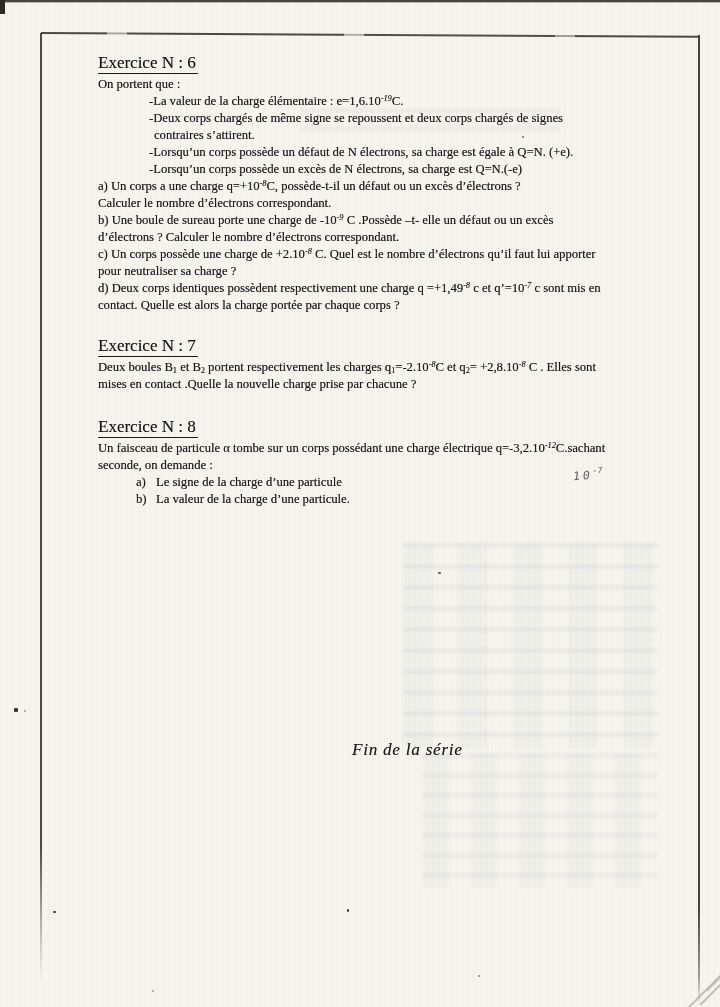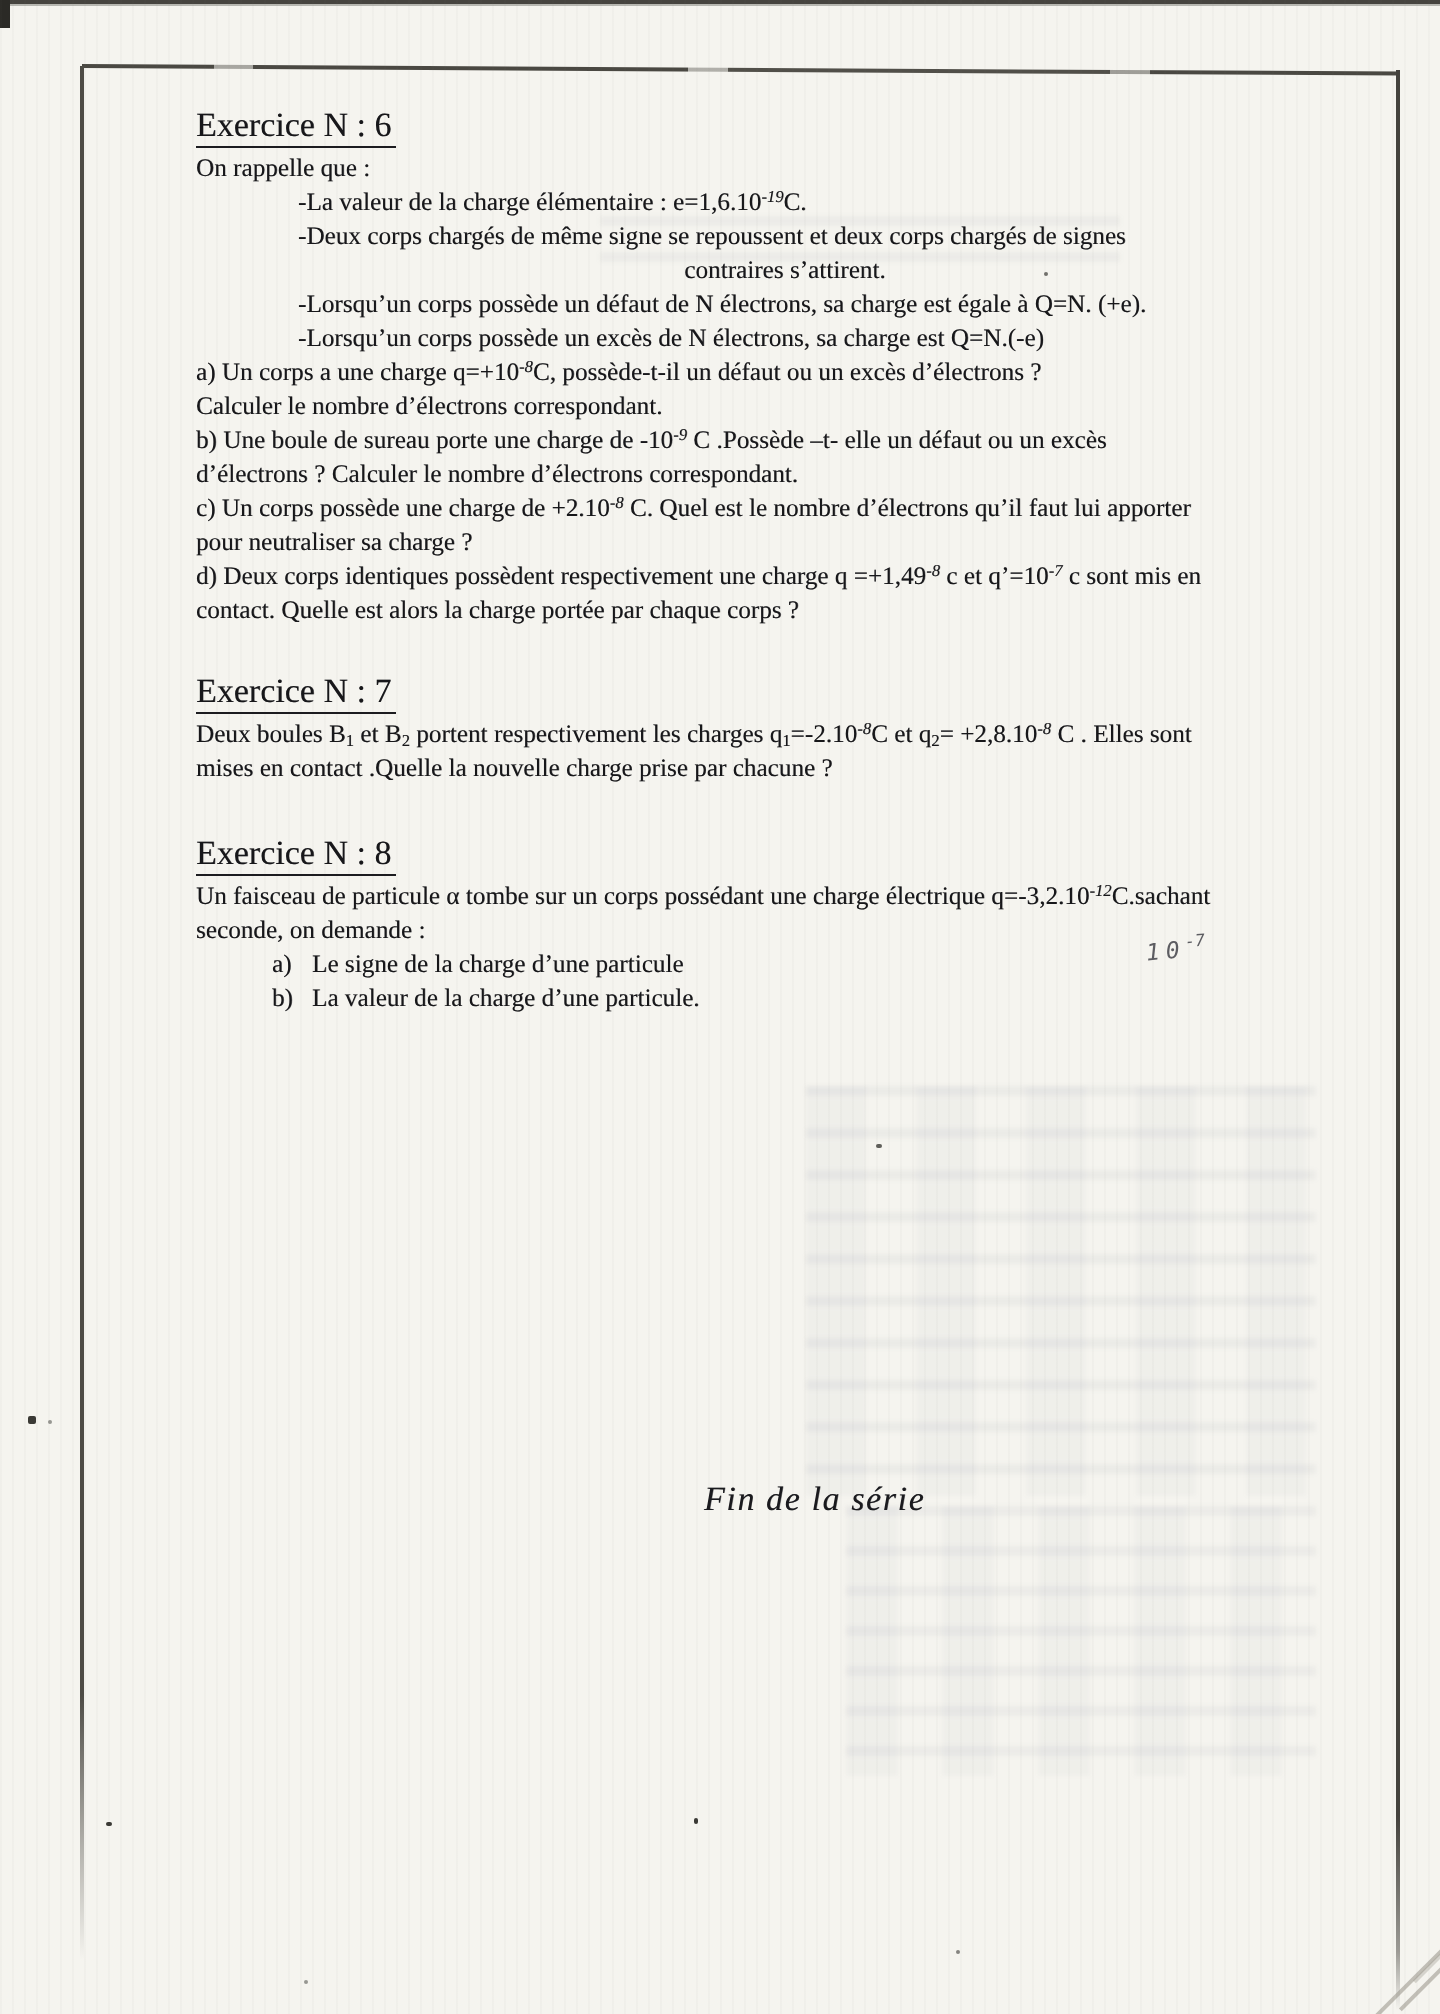--- a/index.html
+++ b/index.html
@@ -35,21 +35,21 @@
   .content{
     position:absolute;left:41px;top:33px;width:620px;box-sizing:border-box;
     padding:20px 30px 0 57px;z-index:6;
     color:#17171a;font-size:12.6px;line-height:17px;
     text-shadow:0.2px 0.2px 0.3px rgba(25,25,30,0.5);
   }
   .ln{white-space:nowrap;}
   .hd{margin:0 0 2px 0;font-size:17px;line-height:19px;white-space:nowrap;}
   .hd .u{display:inline-block;border-bottom:1.4px solid #1c1c20;padding:0 2px 1px 0;}
   .indent{margin-left:51px;}
-  .indent .cont{margin-left:5px;text-align:center;}
+  .indent .cont{margin-left:5px;}
   .ex7{margin-top:22px;}
   .ex8{margin-top:24px;}
   .ablist{margin-left:38px;}
   .ablist .lbl{display:inline-block;width:20px;}
   sup{font-size:0.66em;line-height:0;position:relative;top:-0.45em;vertical-align:baseline;font-style:italic;}
   sub{font-size:0.66em;line-height:0;position:relative;top:0.28em;vertical-align:baseline;}
   
   .handwrite{
     position:absolute;left:573px;top:468px;z-index:6;
     font-family:"DejaVu Sans Mono", monospace;font-size:11.5px;color:rgba(55,55,62,0.8);
@@ -102,21 +102,21 @@
   <div class="ghost g2"></div>
 
   <div class="frame-top"></div>
   <div class="frame-left"></div>
   <div class="frame-right"></div>
 
   <div class="content">
 
     <div class="ex6">
       <div class="hd"><span class="u">Exercice N : 6</span></div>
-      <div class="ln">On rappelle que :</div>
+      <div class="ln">On portent que :</div>
       <div class="indent">
         <div class="ln"><span>-La valeur de la charge élémentaire : e=1,6.10</span><sup>-19</sup><span>C.</span></div>
         <div class="ln">-Deux corps chargés de même signe se repoussent et deux corps chargés de signes</div>
         <div class="ln cont">contraires s’attirent.</div>
         <div class="ln">-Lorsqu’un corps possède un défaut de N électrons, sa charge est égale à Q=N. (+e).</div>
         <div class="ln">-Lorsqu’un corps possède un excès de N électrons, sa charge est Q=N.(-e)</div>
       </div>
       <div class="ln"><span>a) Un corps a une charge q=+10</span><sup>-8</sup><span>C, possède-t-il un défaut ou un excès d’électrons ?</span></div>
       <div class="ln">Calculer le nombre d’électrons correspondant.</div>
       <div class="ln"><span>b) Une boule de sureau porte une charge de -10</span><sup>-9</sup><span> C .Possède –t- elle un défaut ou un excès</span></div>

